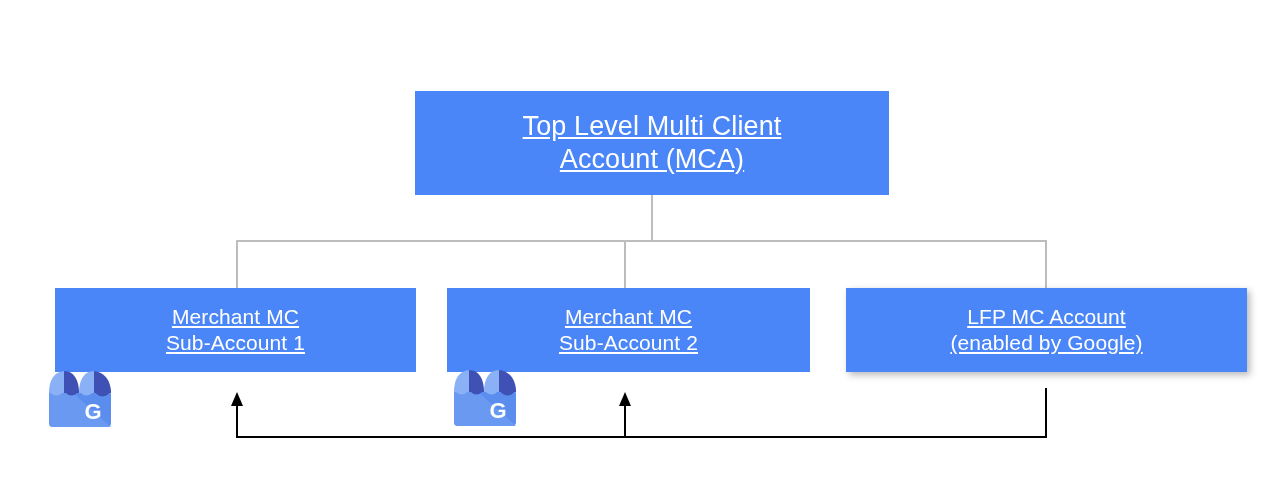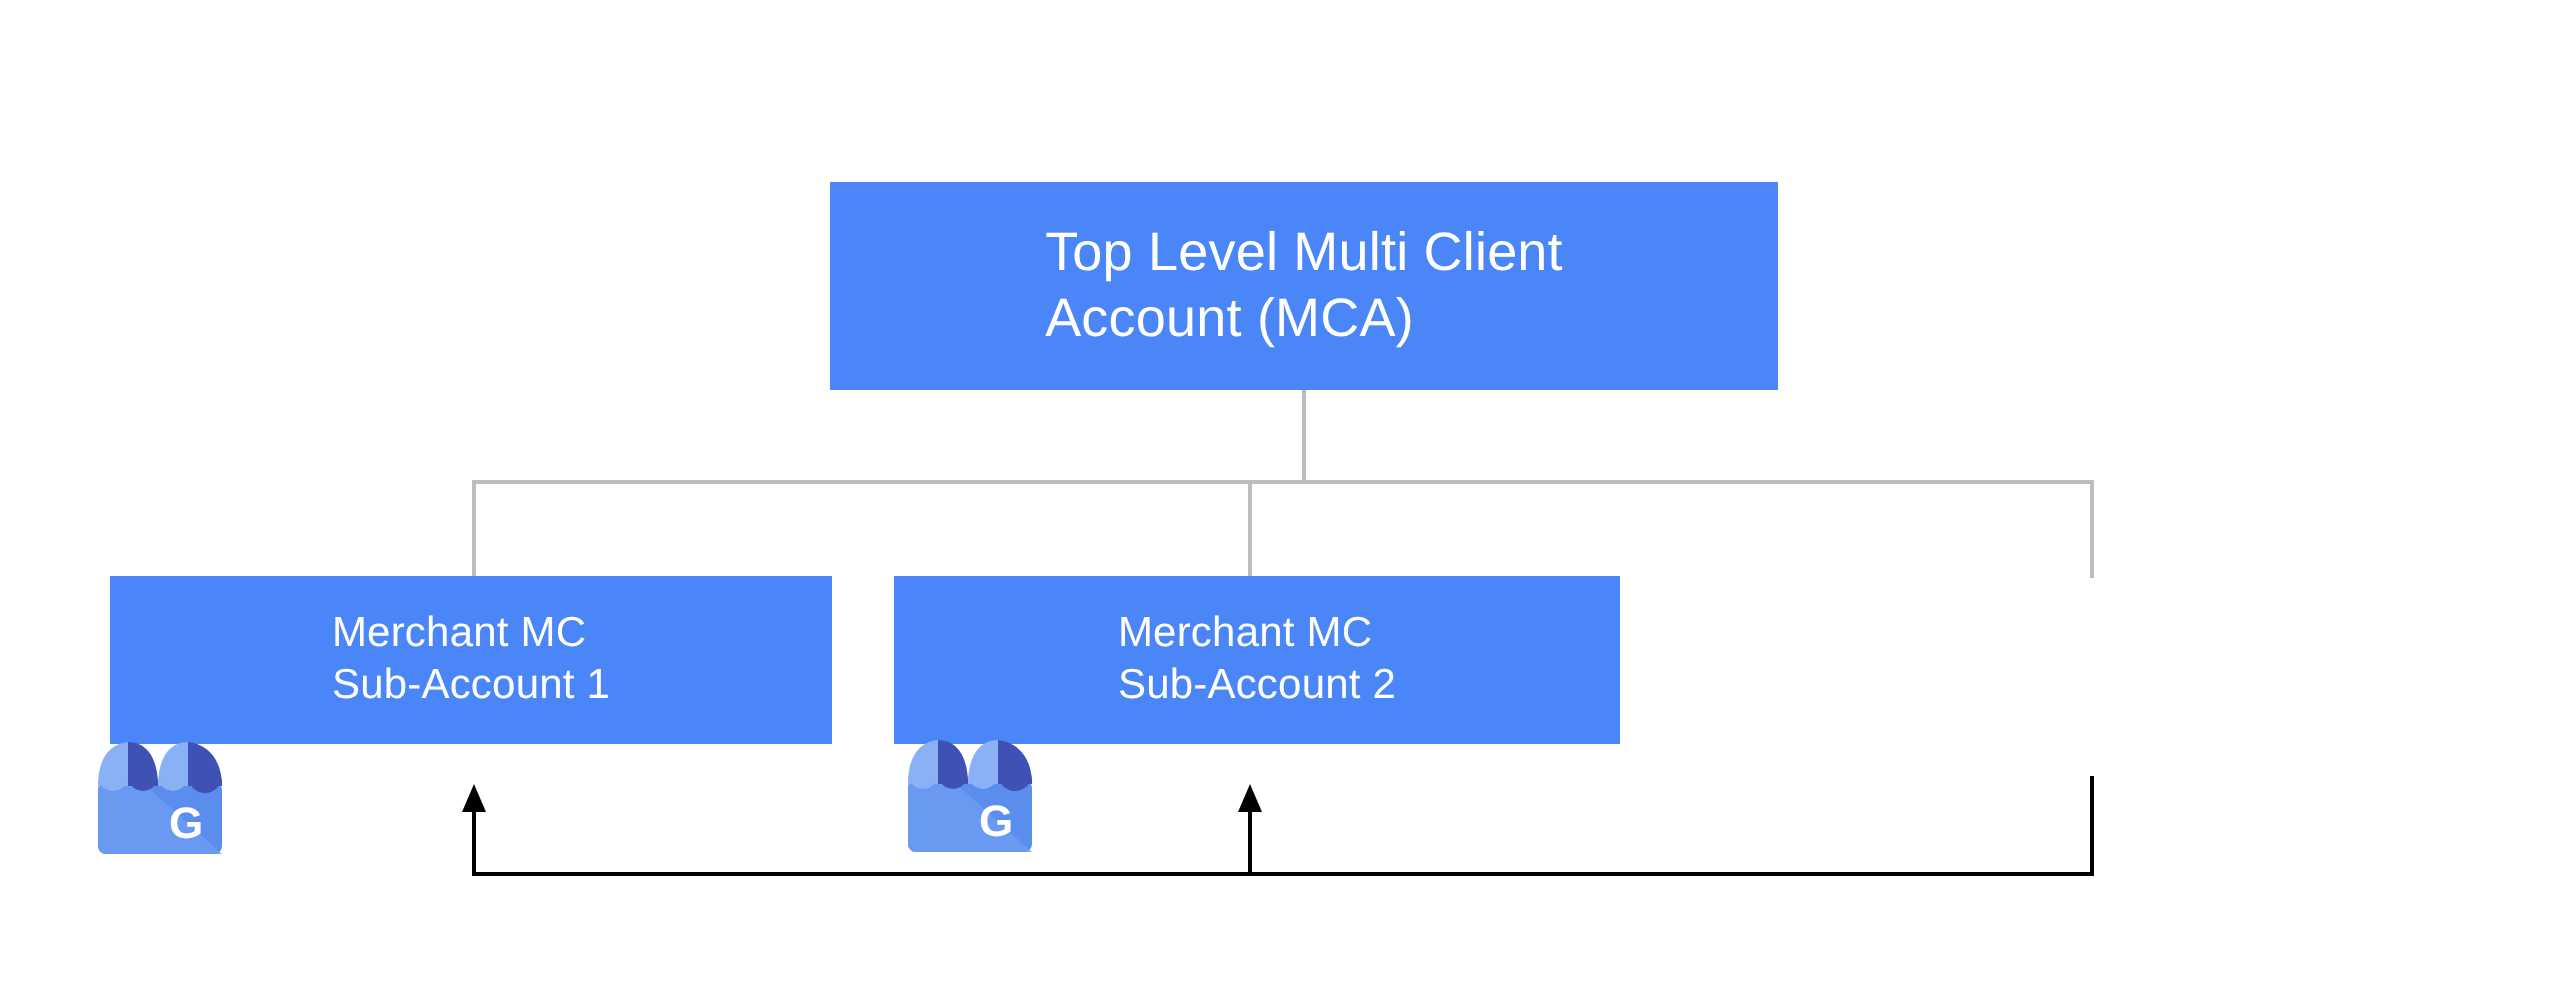--- a/index.html
+++ b/index.html
@@ -20,25 +20,27 @@
     overflow: hidden;
   }
 
   
   .node {
     position: absolute;
     box-sizing: border-box;
     display: flex;
     align-items: center;
     justify-content: center;
+    text-align: center;
     color: #ffffff;
     line-height: 1.22;
     white-space: pre-line;
     letter-spacing: 0.1px;
     z-index: 3;
+    text-decoration: underline;
   }
   .node-top {
     left: 415px;
     top: 91px;
     width: 474px;
     height: 104px;
     font-size: 27px;
   }
   .node-sub {
     top: 288px;
@@ -130,20 +132,24 @@
   <div class="node node-sub node-sub-1" style="background: rgb(74, 134, 247); color: rgb(255, 255, 255);">
     <span>Merchant MC
 Sub-Account 1</span>
   </div>
 
   <div class="node node-sub node-sub-2" style="background: rgb(74, 134, 247); color: rgb(255, 255, 255);">
     <span>Merchant MC
 Sub-Account 2</span>
   </div>
 
+  <div class="node node-sub node-sub-3" style="background: rgb(74, 134, 247); color: rgb(255, 255, 255);">
+    <span>LFP MC Account
+(enabled by Google)</span>
+  </div>
 
   <div class="gbp-icon gbp-1">
     <svg viewBox="0 0 76 64" width="76" height="64" aria-hidden="true">
 
       <path d="M11 24 h54 a4 4 0 0 1 4 4 v28 a4 4 0 0 1 -4 4 h-54 a4 4 0 0 1 -4 -4 v-28 a4 4 0 0 1 4 -4 z" fill="#5b8def"></path>
 
       <path d="M11 24 h18 l40 36 h-58 a4 4 0 0 1 -4 -4 v-28 a4 4 0 0 1 4 -4 z" fill="#6d9bf1" opacity="0.85"></path>
 
       <path d="M7 26 C7 13 12 5 22 4 L22 26 Z" fill="#8ab0f5"></path>
       <path d="M22 4 C32 4 37 13 37 26 L37 26 C37 26 22 26 22 26 Z" fill="#3f51b5"></path>

